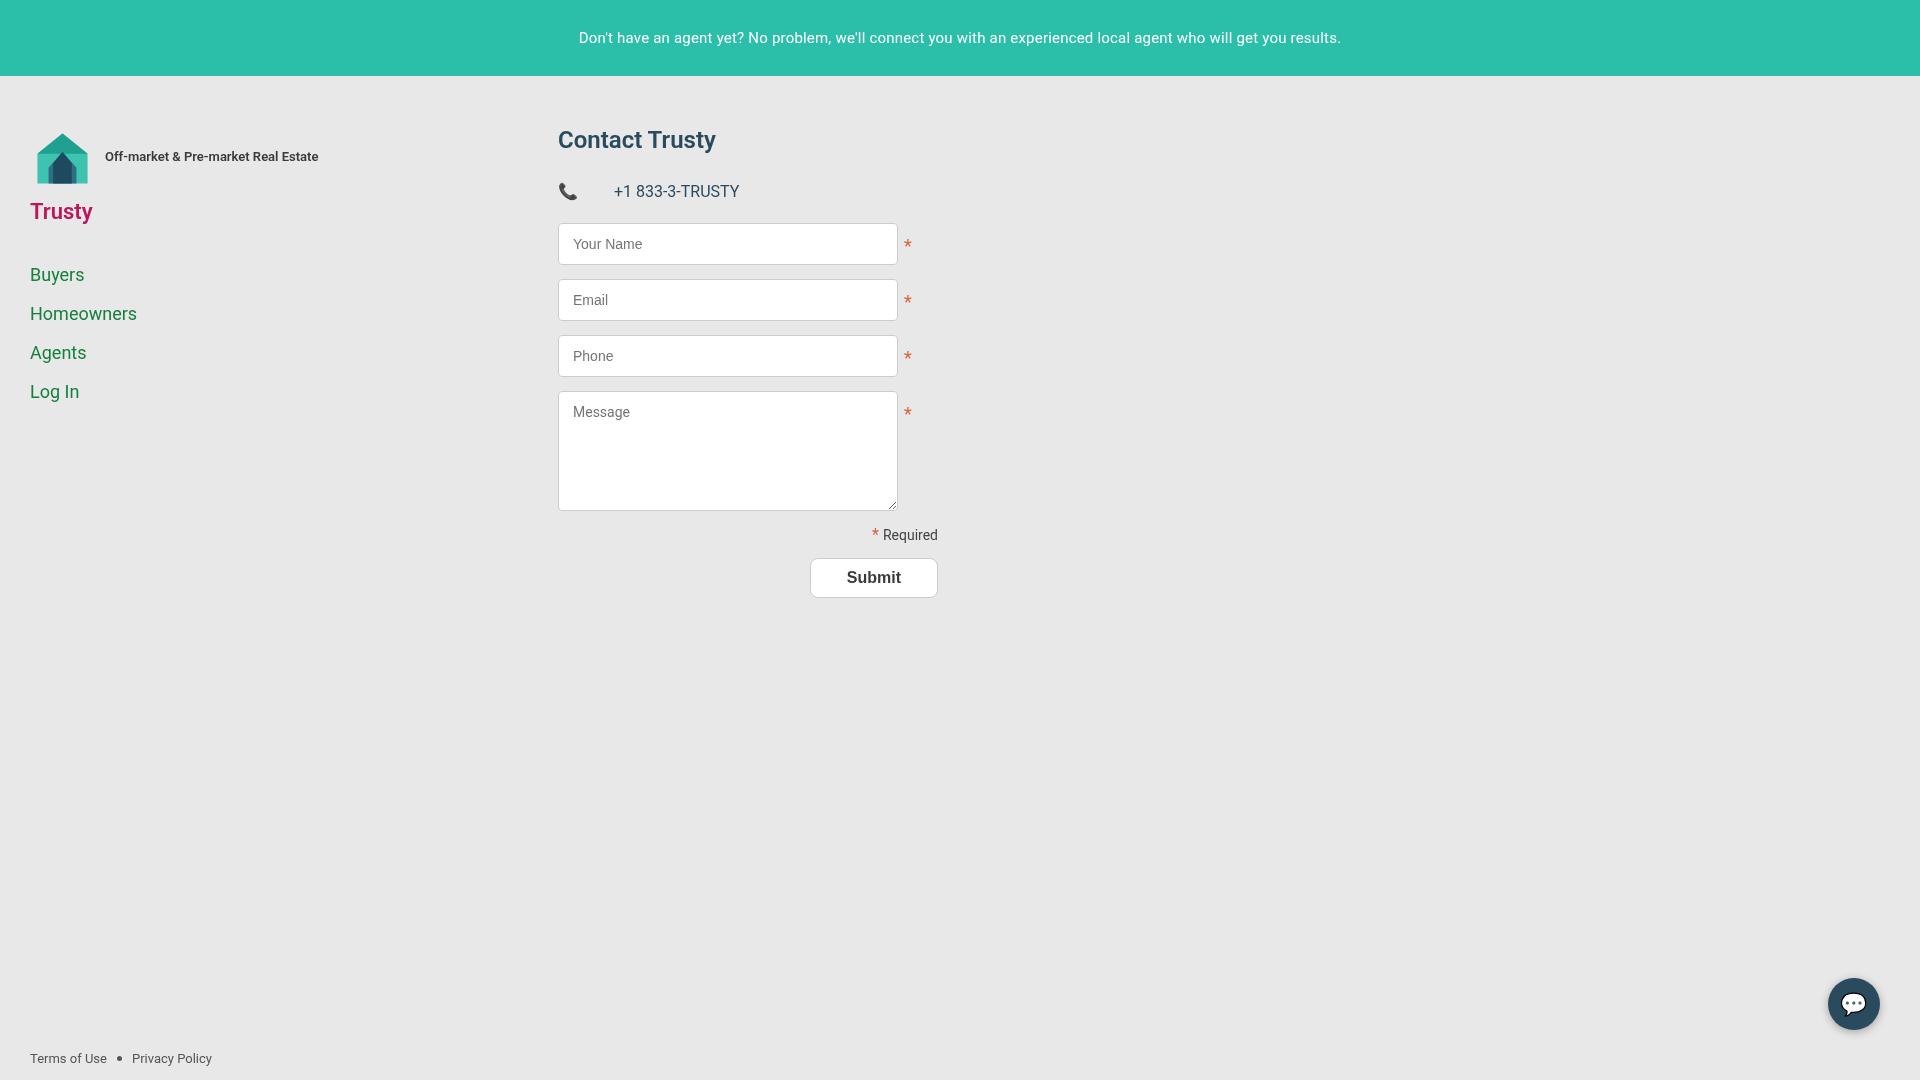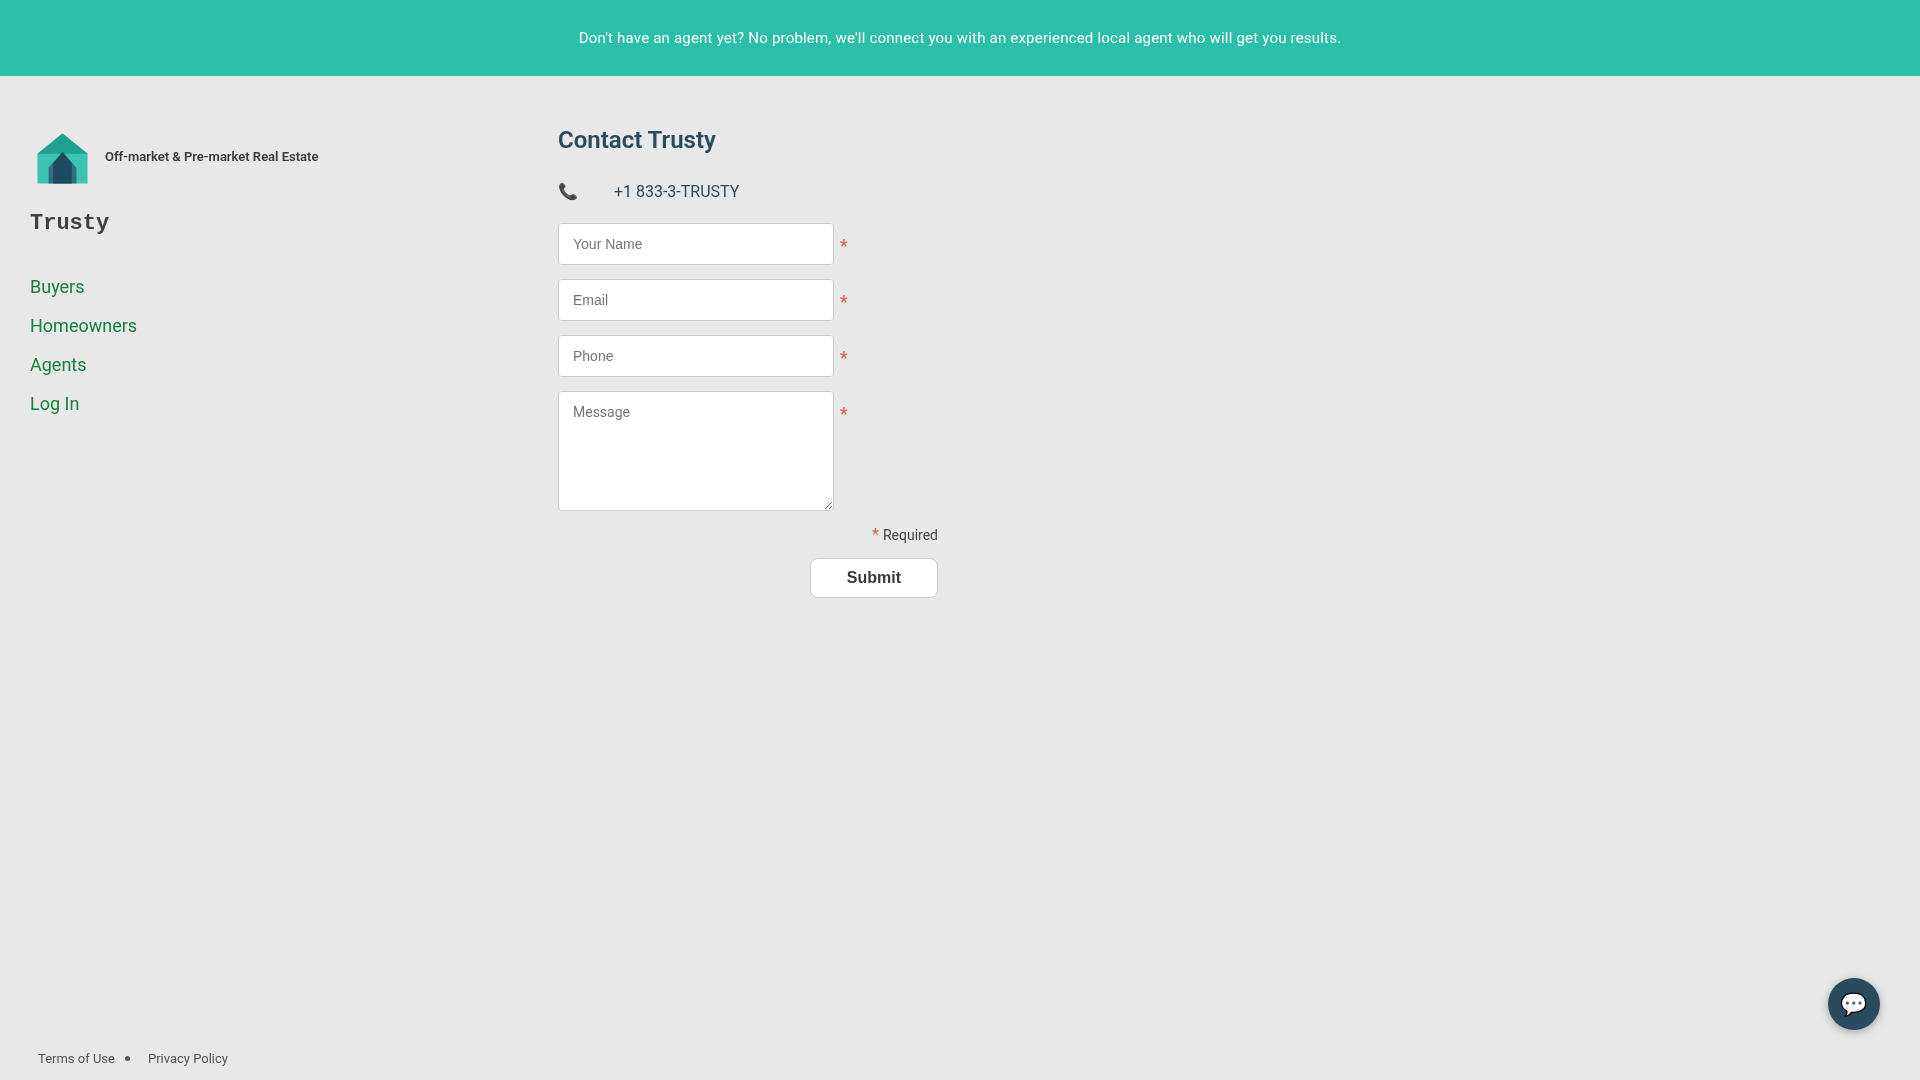--- a/index.html
+++ b/index.html
@@ -37,24 +37,23 @@
       padding-top: 10px;
     }
 
     .logo-text-area {
       margin-left: 10px;
     }
 
     .logo-name {
       font-size: 22px;
       font-weight: 600;
-      color: #404040;
-      display: block;
-      margin-top: 12px;
-      font-family: Liberation Mono, monospace;
+      color: #be185d;
+      display: block;
+      margin-top: 0;
     }
 
     .logo-tagline {
       font-size: 13px;
       font-weight: 600;
       color: #3a3a3a;
       display: block;
       margin-bottom: 4px;
     }
 
@@ -133,21 +132,21 @@
 
     .form-field-row {
       display: flex;
       align-items: flex-start;
       gap: 6px;
       margin-bottom: 14px;
     }
 
     .form-field-row input,
     .form-field-row textarea {
-      width: 276px;
+      width: 340px;
       padding: 12px 14px;
       border: 1.5px solid #ccc;
       border-radius: 4px;
       font-size: 14px;
       color: #888;
       background: white;
       outline: none;
     }
 
     .form-field-row textarea {
@@ -210,21 +209,20 @@
       height: 5px;
       background: #555;
       border-radius: 50%;
       display: inline-block;
     }
 
     .footer-link {
       color: #555;
       text-decoration: none;
       cursor: pointer;
-      margin-left: 8px;
     }
 
     
     .chat-bubble {
       position: fixed;
       bottom: 50px;
       right: 40px;
       width: 52px;
       height: 52px;
       background: #2a4a5e;

